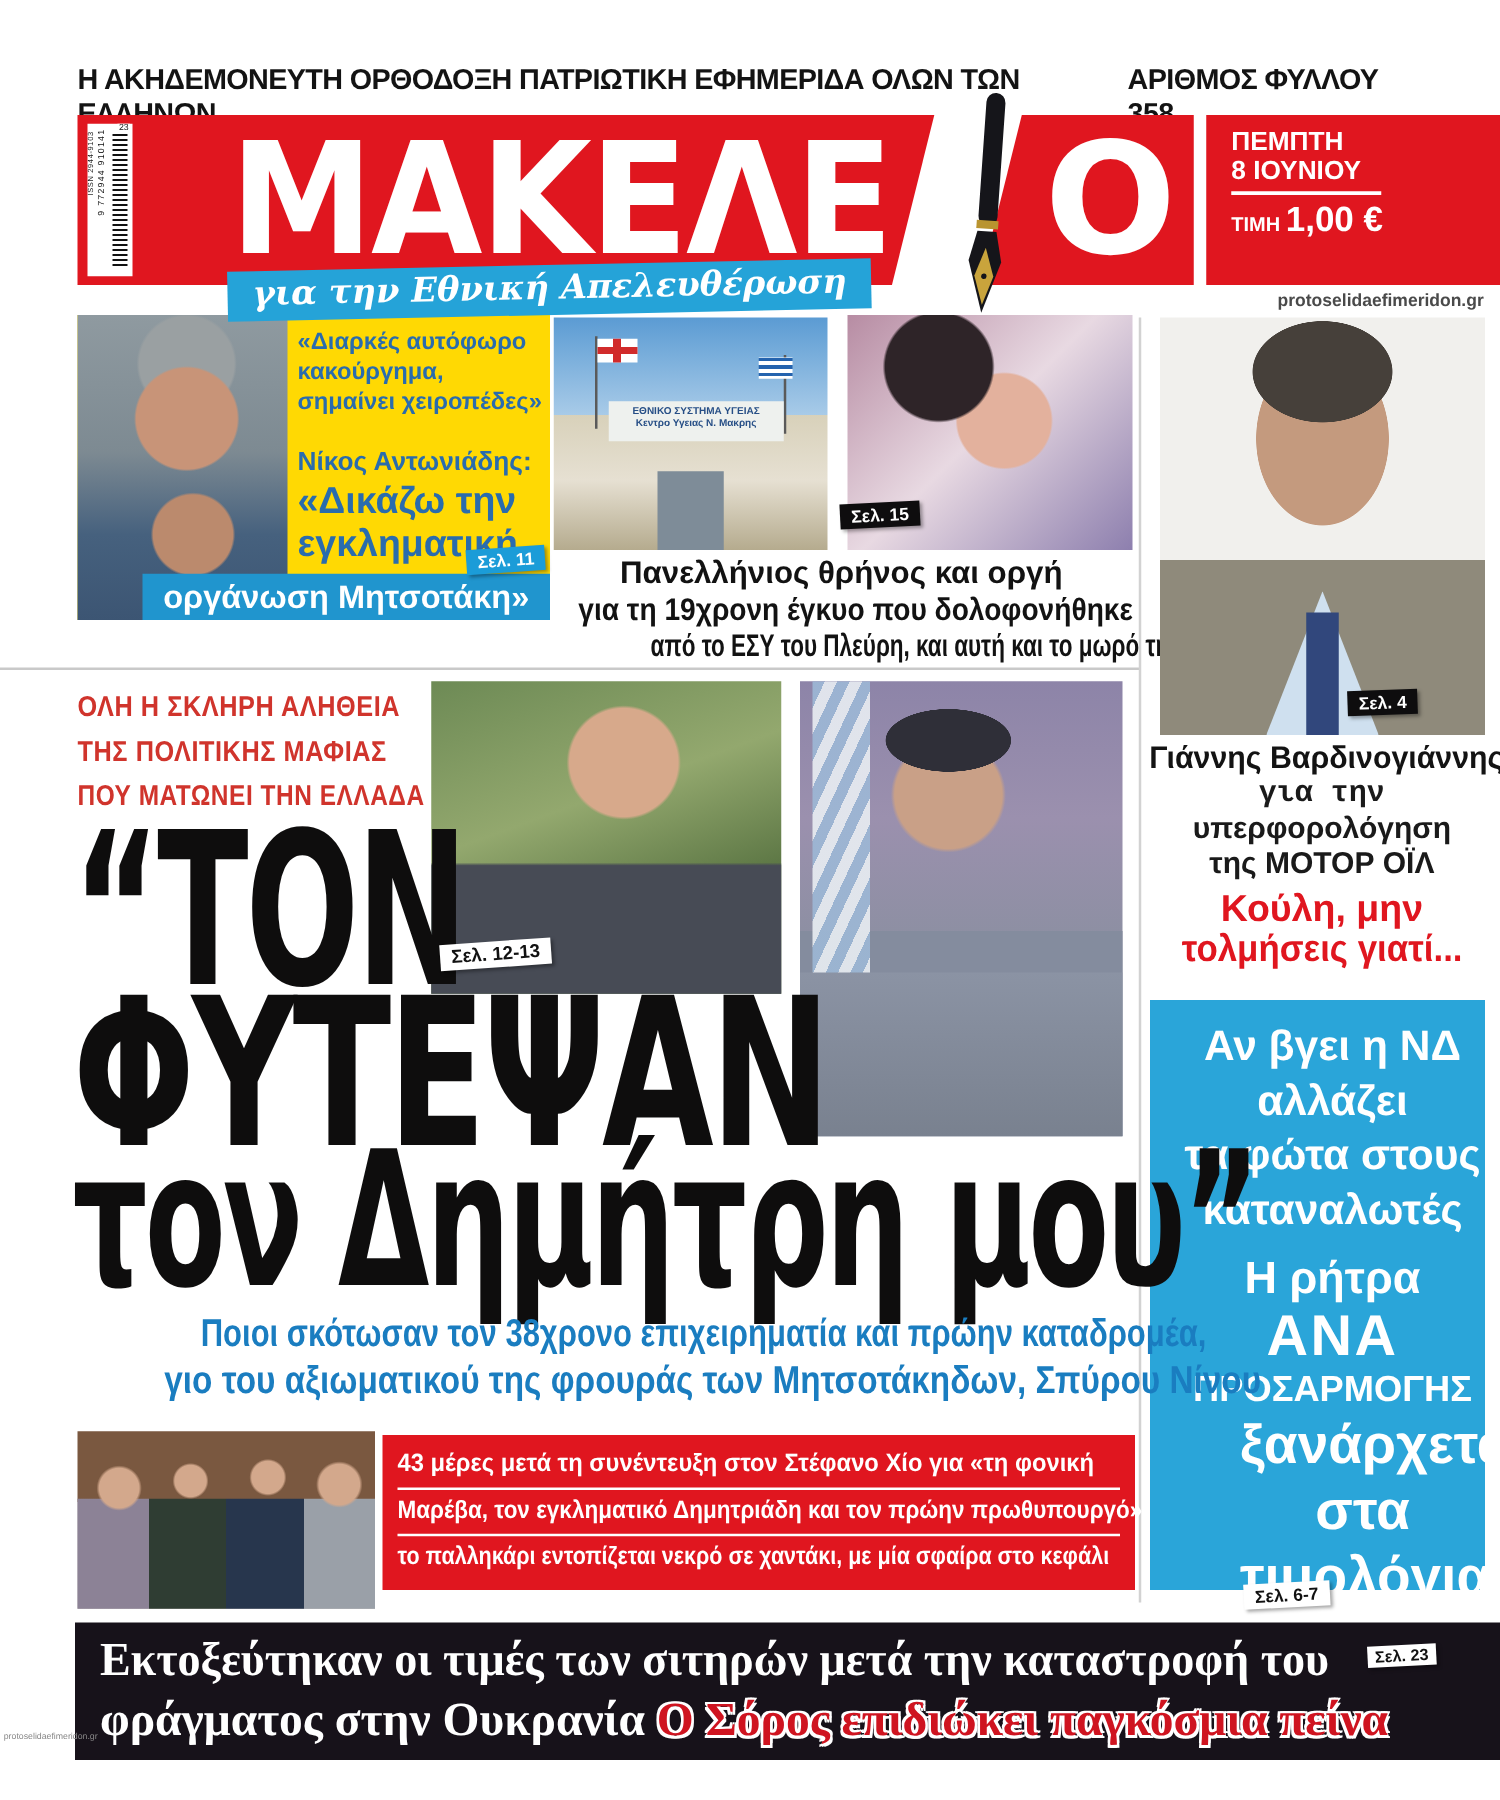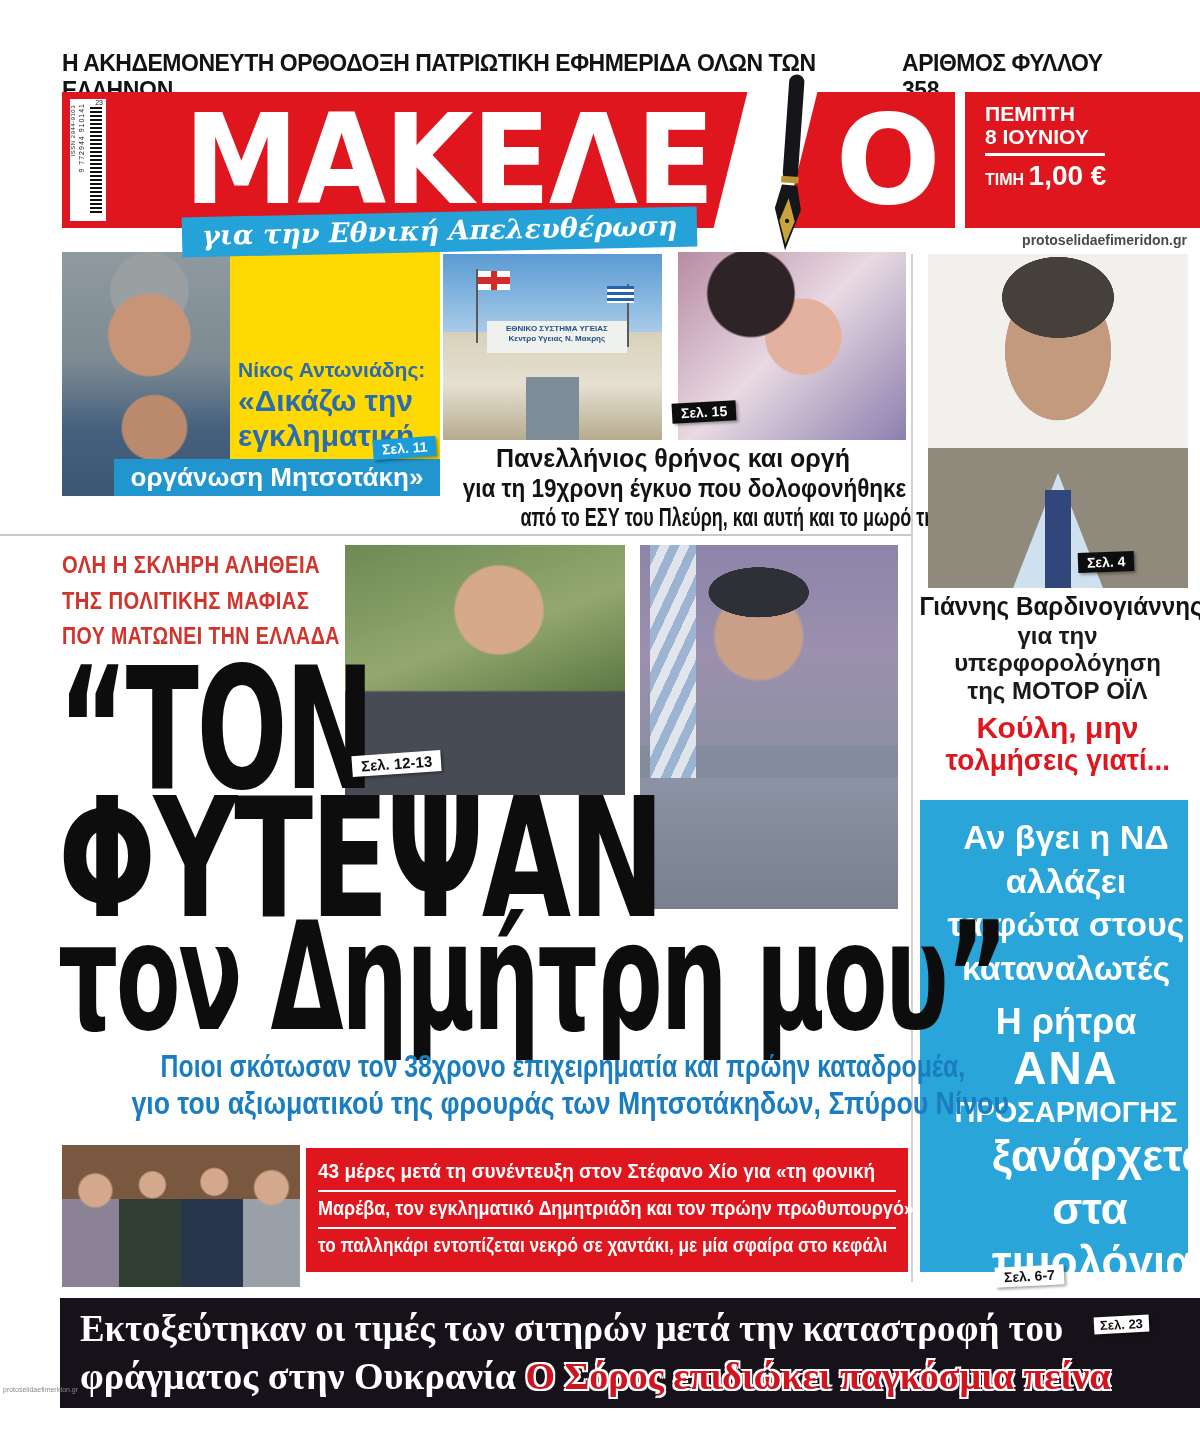--- a/index.html
+++ b/index.html
@@ -203,20 +203,21 @@
     <div class="db-rule"></div>
     <div>
       <span class="db-price-label">ΤΙΜΗ</span>
       <span class="db-price">1,00 €</span>
     </div>
   </div>
   <div class="abs site-top">protoselidaefimeridon.gr</div>
 
   <div class="abs yellowbox">
     <div class="ph ph-antoniadis"></div>
+    <div class="yb-quote">«Διαρκές αυτόφωρο κακούργημα, σημαίνει χειροπέδες»</div>
     <div class="yb-name">Νίκος Αντωνιάδης:</div>
     <div class="yb-h1">«Δικάζω την</div>
     <div class="yb-h2">εγκληματική</div>
     <div class="badge badge-blue" style="right:4px;top:186px;transform:rotate(-4deg);">Σελ. 11</div>
     <div class="yb-strip">οργάνωση Μητσοτάκη»</div>
   </div>
 
   <div class="ph ph-health">
     <div class="flag-pole" style="left:15%;top:8%;height:40%;"></div>
     <div class="flag-redcross"></div>
@@ -243,21 +244,21 @@
 
   <div class="ph ph-vard">
     <div class="vard-shirt"></div>
     <div class="vard-tie"></div>
   </div>
   <div class="badge badge-dark" style="left:1078px;top:552px;transform:rotate(-2deg);">Σελ. 4</div>
   <div class="abs v-name">
     <span class="fitc" style="transform:scale(.97,1);">Γιάννης Βαρδινογιάννης</span>
   </div>
   <div class="abs v-sub">
-    <span style="display:block;">για την</span>
+    <span style="display:block;font-family:Liberation Mono, monospace;">για την</span>
     <span style="display:block;">υπερφορολόγηση</span>
     <span style="display:block;">της ΜΟΤΟΡ ΟΪΛ</span>
   </div>
   <div class="abs v-red">
     <span style="display:block;">Κούλη, μην</span>
     <span style="display:block;"><span class="fitc" style="transform:scale(.93,1);">τολμήσεις γιατί...</span></span>
   </div>
 
   <div class="abs bluebox">
     <div class="bb-l">Αν βγει η ΝΔ</div>

